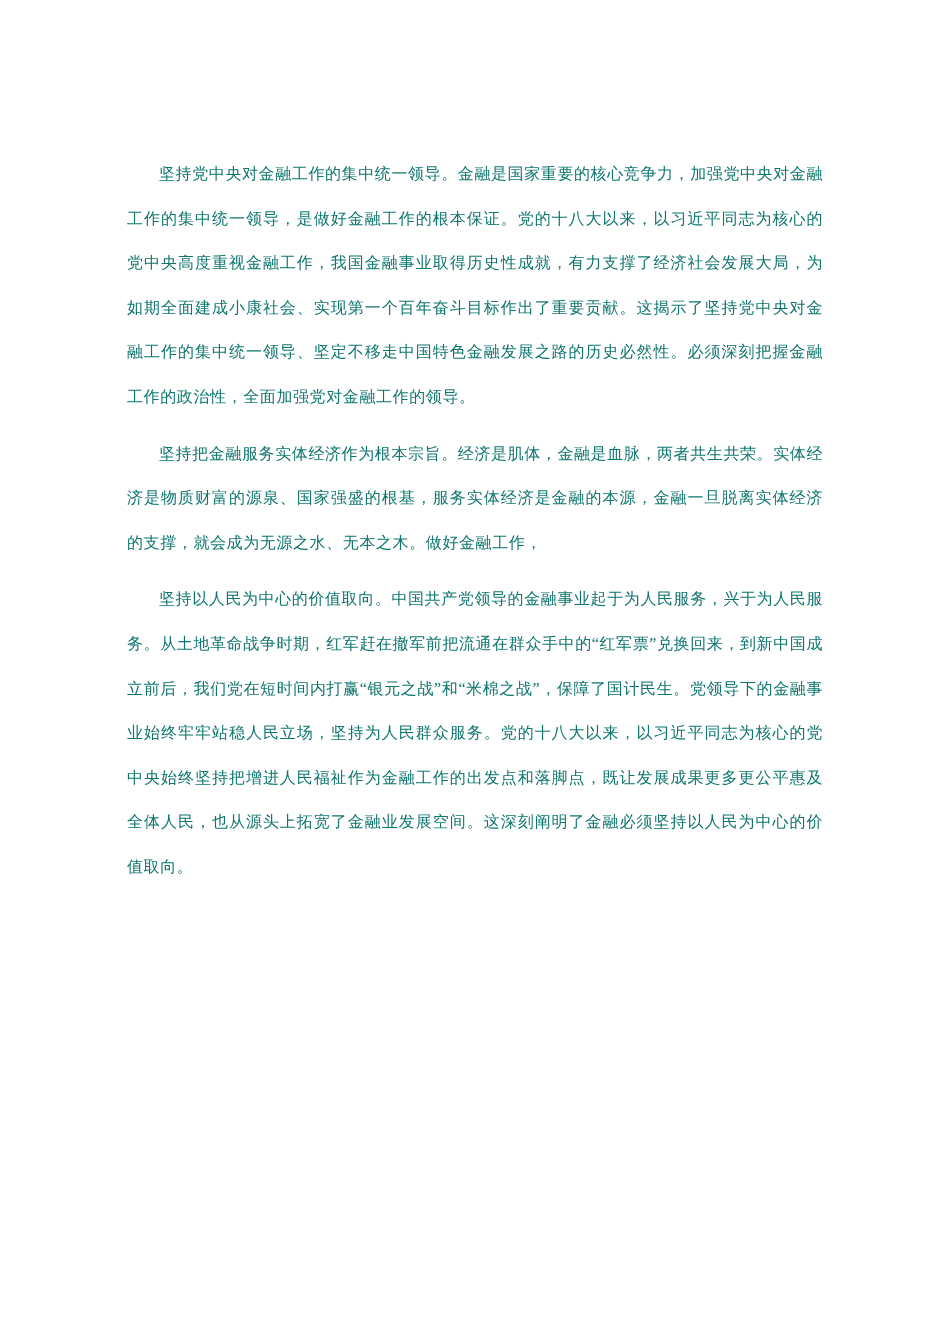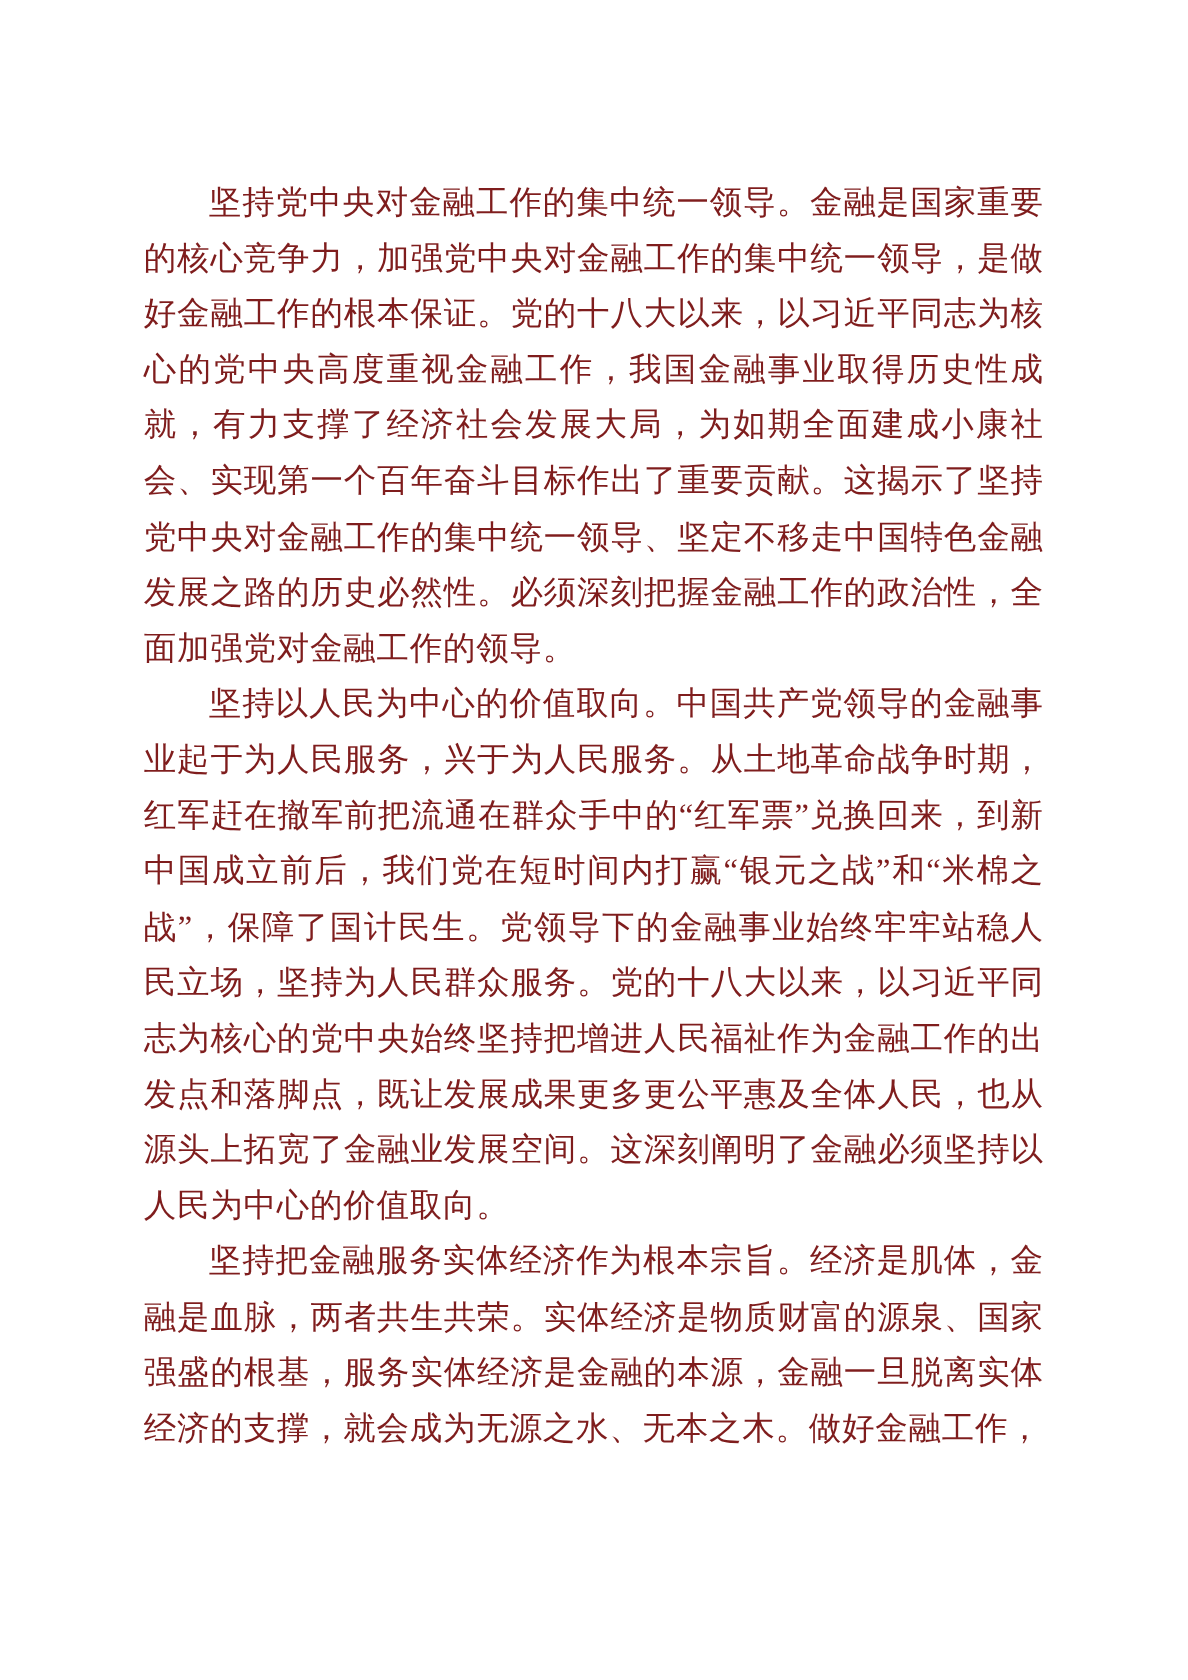--- a/index.html
+++ b/index.html
@@ -14,33 +14,33 @@
     background: #ffffff;
     overflow: hidden;
     box-sizing: border-box;
     font-family: "Liberation Serif", "DejaVu Serif", serif;
   }
   .doc-content {
     box-sizing: border-box;
     padding: 140px 115px 0 115px;
   }
   .doc-paragraph {
-    margin: 0;
-    font-size: 26px;
+    margin: 12px;
+    font-size: 16px;
     line-height: 44.6px;
     letter-spacing: 0.6px;
-    color: #7f1d1d;
+    color: #0f766e;
     text-align: justify;
     text-justify: inter-character;
     text-indent: 2em;
     font-weight: 400;
   }
 </style>
 </head>
 <body>
 
 <div class="doc-page">
   <div class="doc-content">
     <p class="doc-paragraph">坚持党中央对金融工作的集中统一领导。金融是国家重要的核心竞争力，加强党中央对金融工作的集中统一领导，是做好金融工作的根本保证。党的十八大以来，以习近平同志为核心的党中央高度重视金融工作，我国金融事业取得历史性成就，有力支撑了经济社会发展大局，为如期全面建成小康社会、实现第一个百年奋斗目标作出了重要贡献。这揭示了坚持党中央对金融工作的集中统一领导、坚定不移走中国特色金融发展之路的历史必然性。必须深刻把握金融工作的政治性，全面加强党对金融工作的领导。</p>
+    <p class="doc-paragraph">坚持把金融服务实体经济作为根本宗旨。经济是肌体，金融是血脉，两者共生共荣。实体经济是物质财富的源泉、国家强盛的根基，服务实体经济是金融的本源，金融一旦脱离实体经济的支撑，就会成为无源之水、无本之木。做好金融工作，</p>
     <p class="doc-paragraph">坚持以人民为中心的价值取向。中国共产党领导的金融事业起于为人民服务，兴于为人民服务。从土地革命战争时期，红军赶在撤军前把流通在群众手中的“红军票”兑换回来，到新中国成立前后，我们党在短时间内打赢“银元之战”和“米棉之战”，保障了国计民生。党领导下的金融事业始终牢牢站稳人民立场，坚持为人民群众服务。党的十八大以来，以习近平同志为核心的党中央始终坚持把增进人民福祉作为金融工作的出发点和落脚点，既让发展成果更多更公平惠及全体人民，也从源头上拓宽了金融业发展空间。这深刻阐明了金融必须坚持以人民为中心的价值取向。</p>
-    <p class="doc-paragraph">坚持把金融服务实体经济作为根本宗旨。经济是肌体，金融是血脉，两者共生共荣。实体经济是物质财富的源泉、国家强盛的根基，服务实体经济是金融的本源，金融一旦脱离实体经济的支撑，就会成为无源之水、无本之木。做好金融工作，</p>
   </div>
 </div>
 
 </body></html>

